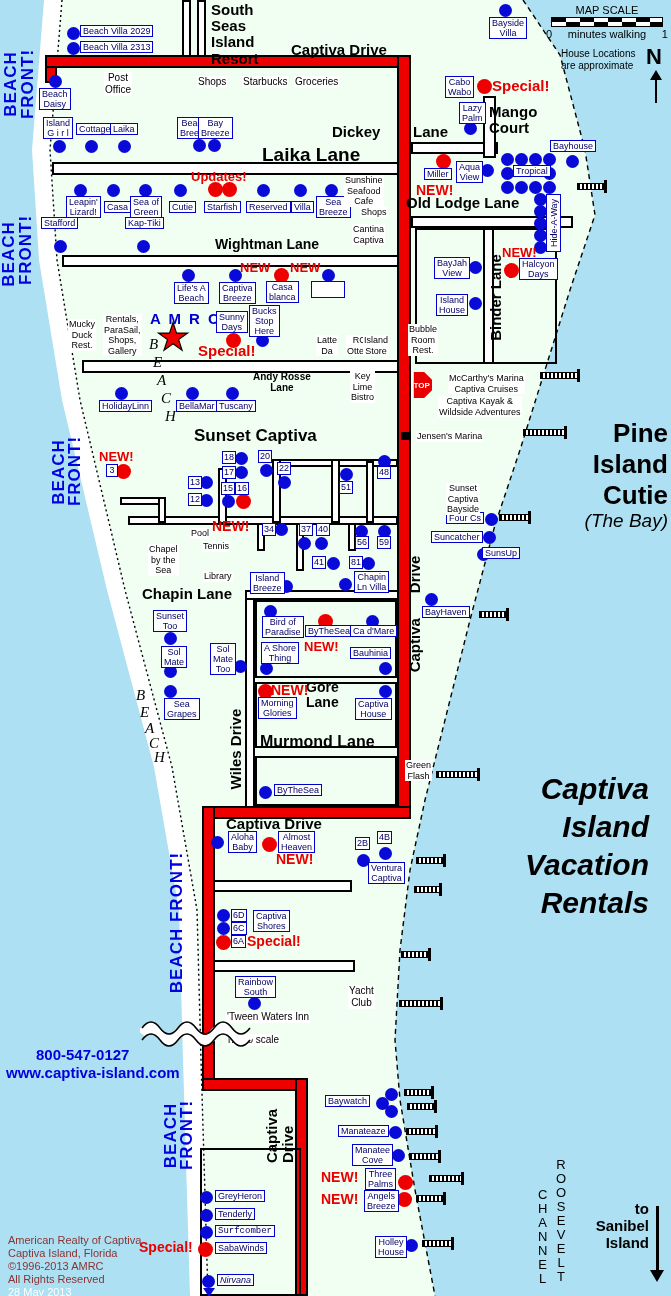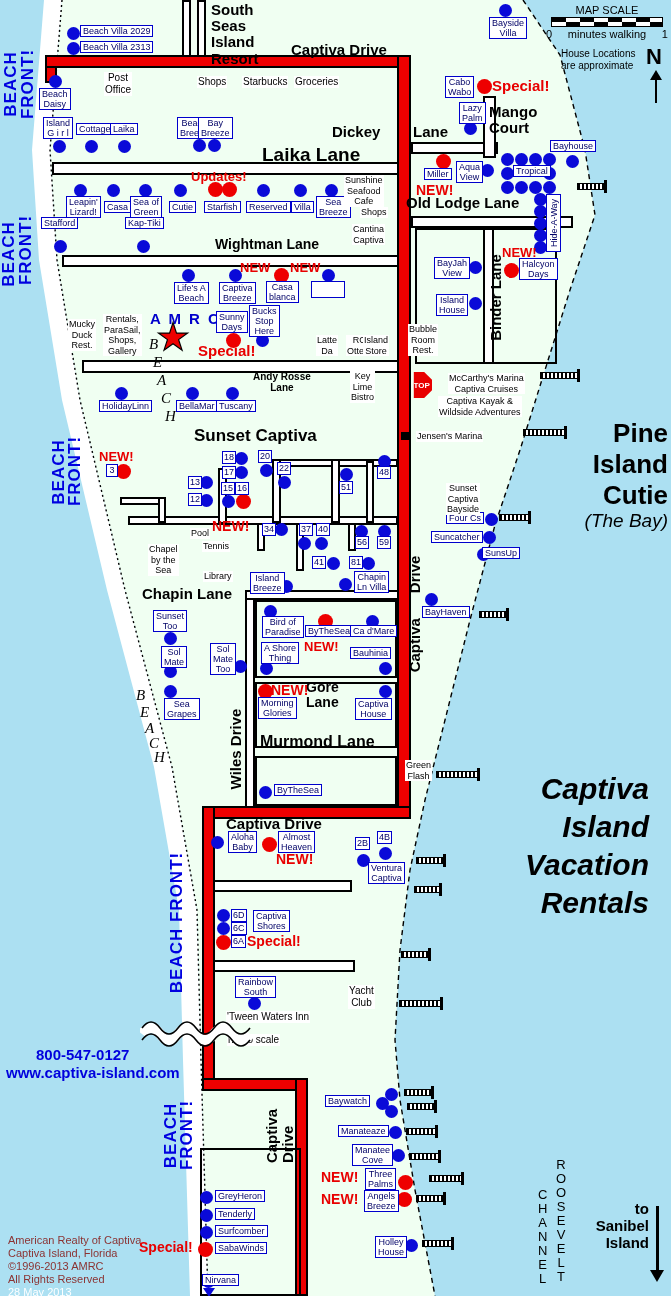--- a/index.html
+++ b/index.html
@@ -408,23 +408,23 @@
     <div class="box" style="left: 352px; top: 1144px;">Manatee
 Cove</div>
     <div class="box" style="left: 365px; top: 1168px;">Three
 Palms</div>
     <div class="box" style="left: 364px; top: 1190px;">Angels
 Breeze</div>
     <div class="box" style="left: 375px; top: 1236px;">Holley
 House</div>
     <div class="box" style="left: 215px; top: 1190px;">GreyHeron</div>
     <div class="box" style="left: 215px; top: 1208px;">Tenderly</div>
-    <div class="box" style="left: 215px; top: 1225px;">Surfcomber</div>
+    <div class="box" style="left: 215px; top: 1225px; font-family: Liberation Mono, monospace;">Surfcomber</div>
     <div class="box" style="left: 215px; top: 1242px;">SabaWinds</div>
-    <div class="box" style="left: 202px; top: 1274px;">Nirvana</div>
+    <div class="box" style="left: 217px; top: 1274px; font-style: italic;">Nirvana</div>
     <div class="unit" style="left: 106px; top: 464px;">3</div>
     <div class="unit" style="left: 222px; top: 451px;">18</div>
     <div class="unit" style="left: 222px; top: 466px;">17</div>
     <div class="unit" style="left: 188px; top: 476px;">13</div>
     <div class="unit" style="left: 221px; top: 482px;">15</div>
     <div class="unit" style="left: 235px; top: 482px;">16</div>
     <div class="unit" style="left: 188px; top: 493px;">12</div>
     <div class="unit" style="left: 258px; top: 450px;">20</div>
     <div class="unit" style="left: 277px; top: 462px;">22</div>
     <div class="unit" style="left: 377px; top: 466px;">48</div>

